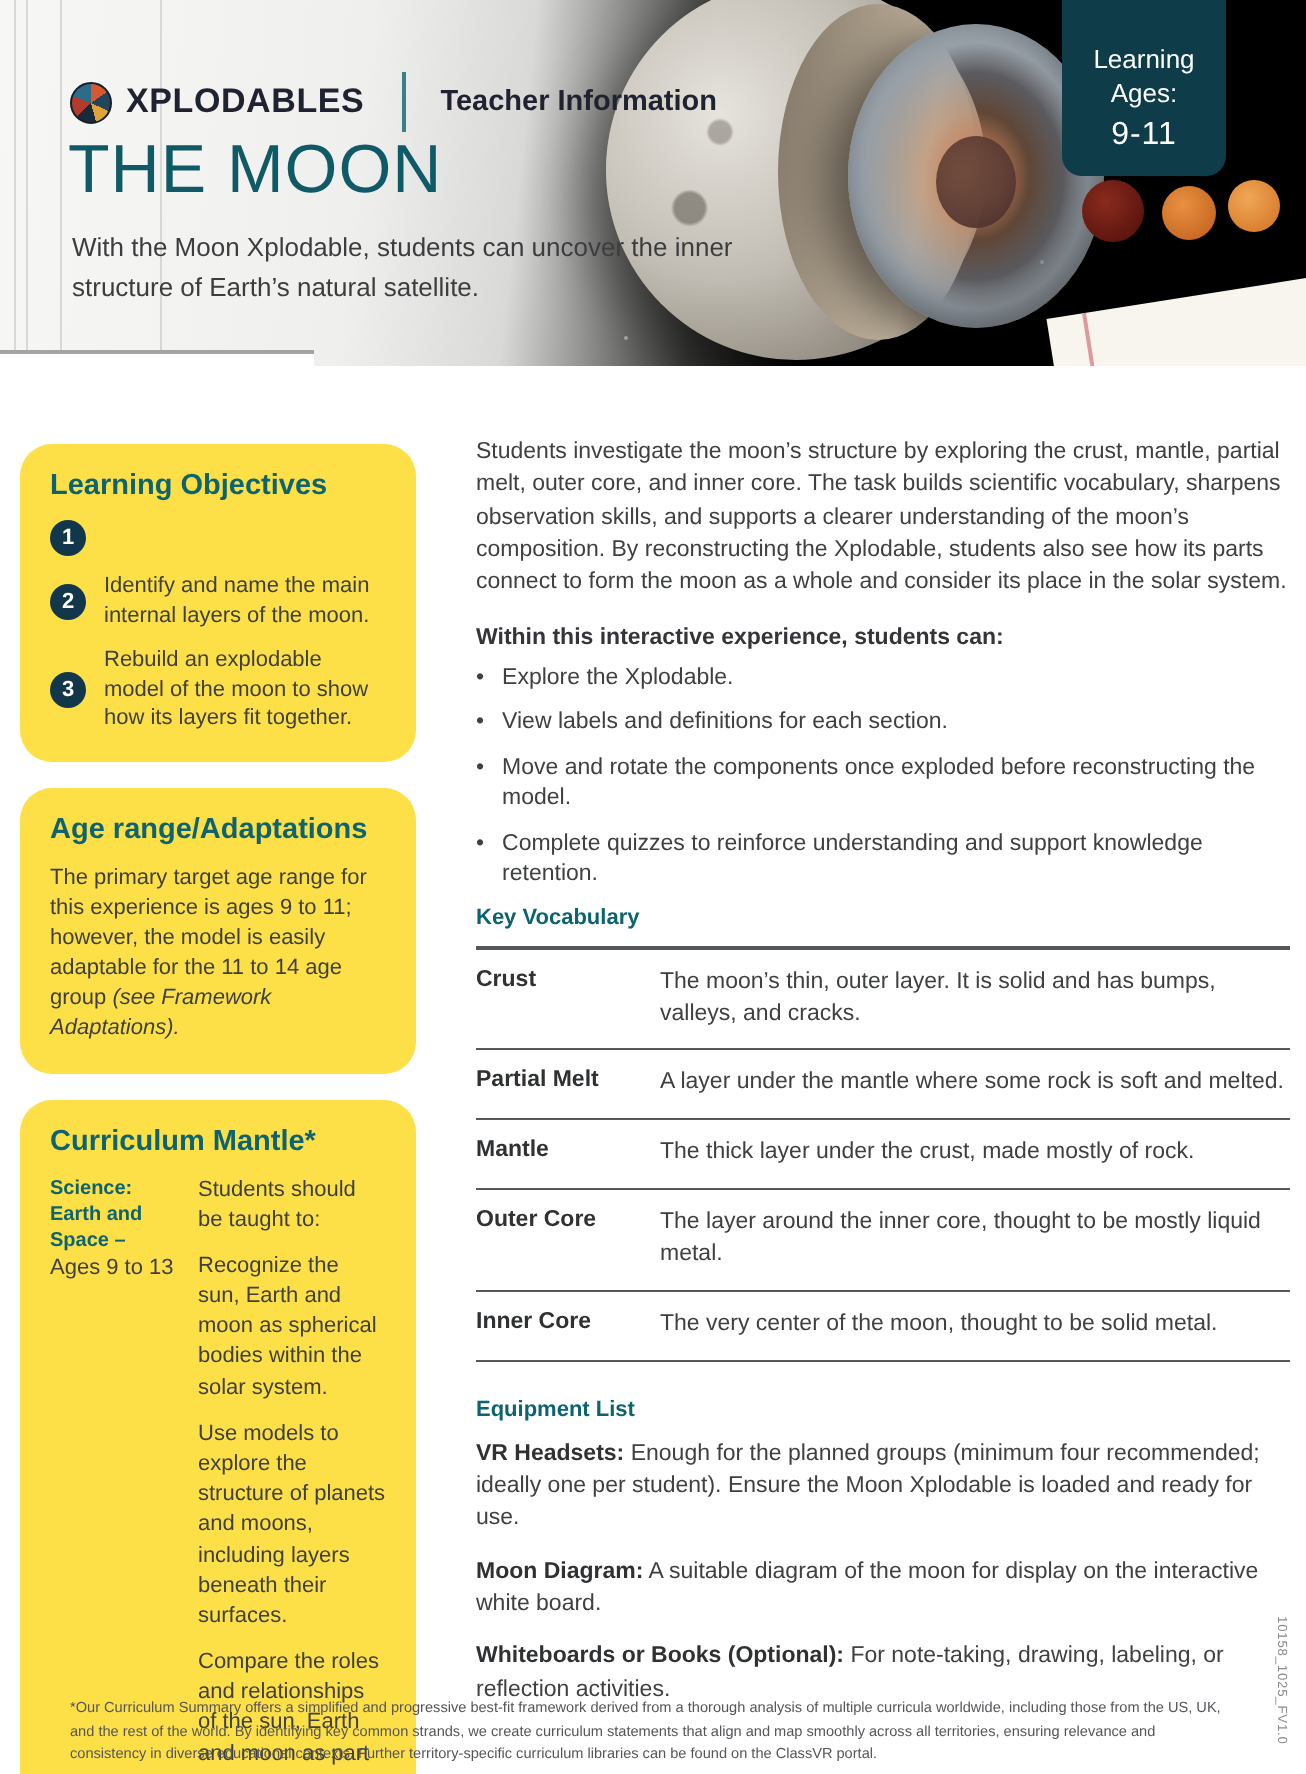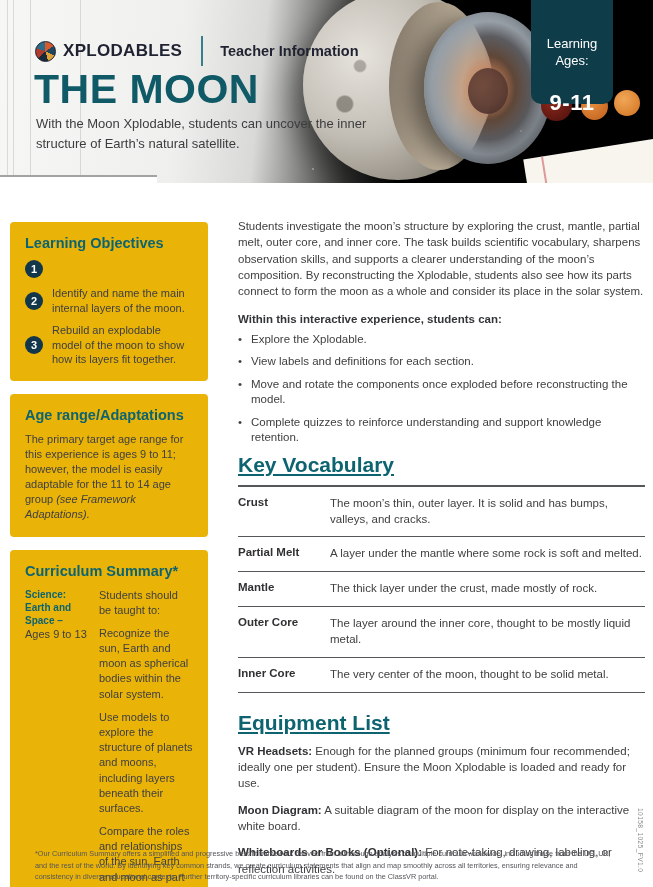--- a/index.html
+++ b/index.html
@@ -45,61 +45,61 @@
   .planet.p1 { left:541px; top:90px; width:31px; height:31px; background:radial-gradient(circle at 38% 35%, #8a2a1d, #5c150f 75%, #43100b 100%); }
   .planet.p2 { left:581px; top:93px; width:27px; height:27px; background:radial-gradient(circle at 38% 35%, #e89040, #c96a24 75%, #9c4f1a 100%); }
   .planet.p3 { left:614px; top:90px; width:26px; height:26px; background:radial-gradient(circle at 38% 35%, #f0a757, #d97f2e 75%, #b06220 100%); }
   .paper {
     position:absolute; left:528px; top:148px; width:142px; height:72px; background:#f8f5ee;
     transform:rotate(-9deg); box-shadow:0 2px 8px rgba(0,0,0,.4);
   }
   .paper-line { position:absolute; left:18px; top:0; width:2px; height:100%; background:#dc9a98; }
 
   .badge {
-    position:absolute; left:531px; top:0; width:82px; height:104px; box-sizing:border-box;
-    background:#0e3c49; border-radius:0 0 10px 10px; color:#fff; text-align:center; padding-top:36px;
+    position:absolute; left:531px; top:0; width:82px; height:88px; box-sizing:border-box;
+    background:#0e3c49; border-radius:0 0 10px 10px; color:#fff; text-align:center; padding-top:22px;
   }
   .badge-line { font-size:13px; line-height:1.3; font-weight:400; }
-  .badge-value { font-size:22px; font-weight:bold; margin-top:20px; letter-spacing:.5px; }
+  .badge-value { font-size:16px; font-weight:normal; margin-top:3px; letter-spacing:.5px; }
 
   .brand-row { position:absolute; left:35px; top:36px; display:flex; align-items:center; height:30px; }
   .logo-icon {
     width:19px; height:19px; border-radius:50%; margin-right:7px; border:1px solid #141f2c;
     background:conic-gradient(#d65a2e 0 55deg,#23455c 55deg 115deg,#e0a33a 115deg 165deg,#1b2a3a 165deg 225deg,#b33b2c 225deg 290deg,#2d6b8a 290deg 360deg);
   }
   .brand-name { font-size:17px; font-weight:bold; color:#1f2230; letter-spacing:.3px; }
   .brand-divider { width:2px; height:30px; background:#0d6470; margin:0 17px 0 19px; opacity:.8; }
   .doc-type { font-size:14.5px; font-weight:bold; color:#1f2230; }
 
-  .page-title { position:absolute; left:34px; top:66px; margin:0; font-size:41px; font-weight:bold; color:#0f5a66; letter-spacing:.5px; }
+  .page-title { position:absolute; left:34px; top:66px; margin:0; font-size:34px; font-weight:normal; color:#0f5a66; letter-spacing:.5px; }
   .page-subtitle { position:absolute; left:36px; top:114px; width:335px; margin:0; font-size:13px; line-height:1.5; color:#3c3d3f; }
 
   
   .sidebar { position:absolute; left:10px; top:222px; width:198px; display:flex; flex-direction:column; gap:13px; }
-  .card { background:#eab308; border-radius:4px; padding:13px 15px 14px; box-sizing:border-box; }
+  .card { background:#fde047; border-radius:16px; padding:13px 15px 14px; box-sizing:border-box; }
   .card-title { margin:0 0 9px; font-size:14.5px; font-weight:bold; color:#0d6470; }
   .obj-item { display:flex; gap:9px; margin-bottom:8px; align-items:center; }
   .obj-num {
     flex:0 0 18px; width:18px; height:18px; border-radius:50%; background:#12374a; color:#fff;
     font-size:11px; font-weight:bold; display:flex; align-items:center; justify-content:center;
   }
   .obj-text { font-size:11px; line-height:1.32; }
   .card p { margin:0; font-size:11px; line-height:1.38; }
   .curr-grid { display:grid; grid-template-columns:64px 1fr; column-gap:10px; }
   .strand-bold { font-size:10px; font-weight:bold; color:#0d6470; line-height:1.32; }
   .strand-ages { font-size:11px; color:#3f4040; line-height:1.32; }
   .curr-p { margin:0 0 8px !important; }
 
   
   .main { position:absolute; left:238px; top:218px; width:407px; }
   .intro { margin:0; font-size:11.5px; line-height:1.42; }
   .interactive-heading { margin:13px 0 7px; font-size:11.5px; font-weight:bold; color:#333538; }
   .bullet { display:flex; gap:9px; font-size:11.5px; line-height:1.35; margin-bottom:7px; }
   .bullet::before { content:"•"; color:#3f4040; flex:0 0 auto; }
-  .section-heading { margin:4px 0 8px; font-size:21px; font-weight:bold; color:#0d6470;text-decoration:underline; }
+  .section-heading { margin:4px 0 8px; font-size:11px; font-weight:bold; color:#0d6470; }
   .vocab { border-top:2px solid #55585b; }
   .vocab-row { display:grid; grid-template-columns:88px 1fr; column-gap:4px; padding:9px 2px 9px 0; border-bottom:1.6px solid #55585b; font-size:11.5px; }
   .vocab-term { font-weight:bold; color:#2f3133; }
   .vocab-def { line-height:1.38; }
   .equip-item { margin:0 0 10px; font-size:11.5px; line-height:1.42; }
   .equip-item b { color:#2f3133; }
 
   
   .footnote { position:absolute; left:35px; top:848px; width:582px; font-size:7.3px; line-height:1.6; color:#55565a; margin:0; }
   .doc-id { position:absolute; right:9px; top:808px; writing-mode:vertical-rl; font-size:6.6px; color:#8b8b8b; letter-spacing:.4px; }
@@ -167,21 +167,21 @@
         <span class="obj-text">Rebuild an explodable model of the moon to show how its layers fit together.</span>
       </div>
     </div>
 
     <div class="card">
       <h3 class="card-title">Age range/Adaptations</h3>
       <p><span>The primary target age range for this experience is ages 9 to 11; however, the model is easily adaptable for the 11 to 14 age group </span><i>(see Framework Adaptations).</i></p>
     </div>
 
     <div class="card">
-      <h3 class="card-title">Curriculum Summary*</h3>
+      <h3 class="card-title">Curriculum Mantle*</h3>
       <div class="curr-grid">
         <div>
           <div class="strand-bold">Science: Earth and Space –</div>
           <div class="strand-ages">Ages 9 to 13</div>
         </div>
         <div>
           <p class="curr-p">Students should be taught to:</p>
           <p class="curr-p">Recognize the sun, Earth and moon as spherical bodies within the solar system.</p>
           <p class="curr-p">Use models to explore the structure of planets and moons, including layers beneath their surfaces.</p>
           <p class="curr-p" style="margin-bottom:0">Compare the roles and relationships of the sun, Earth and moon as part of a wider solar system.</p>

